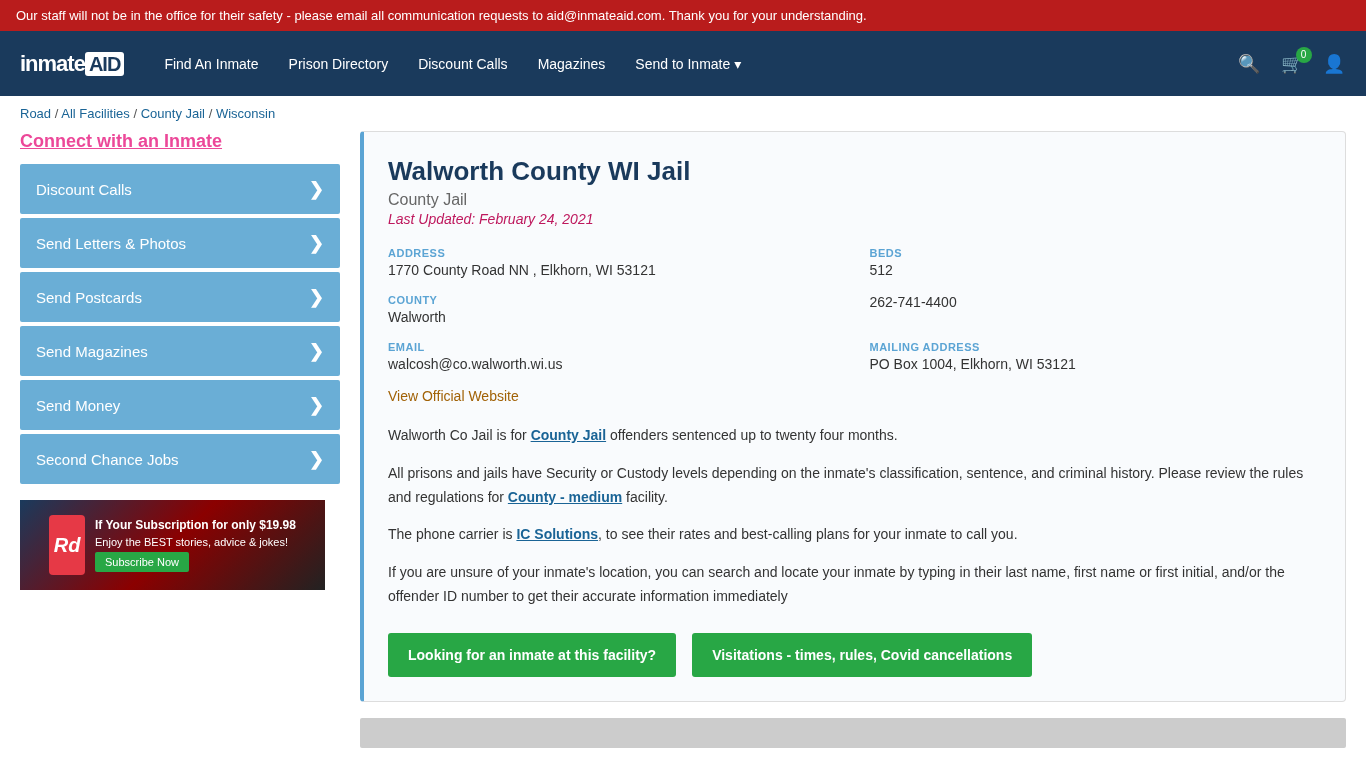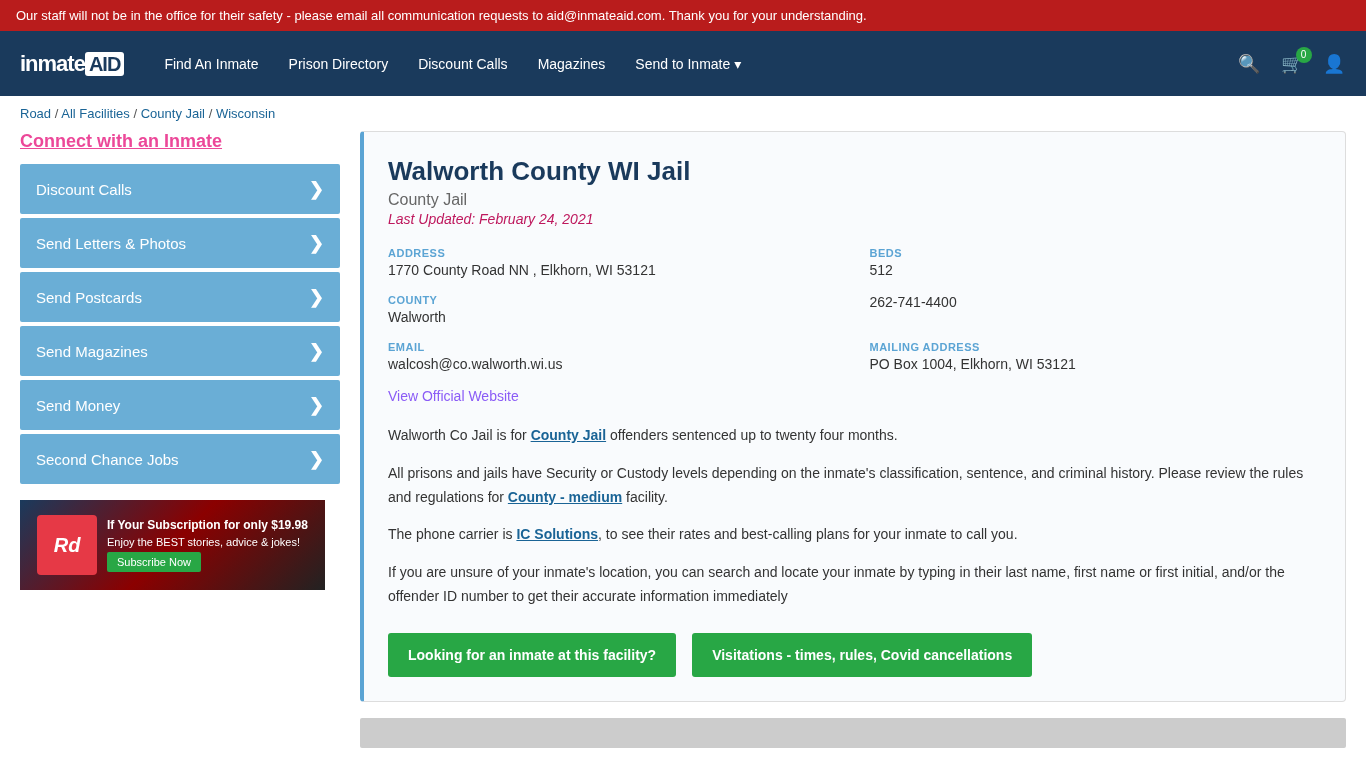--- a/index.html
+++ b/index.html
@@ -150,21 +150,21 @@
       display: flex;
       align-items: center;
       gap: 10px;
       padding: 8px;
     }
     .ad-logo {
       background: #e63946;
       color: #fff;
       font-size: 20px;
       font-weight: bold;
-      width: 60px;
+      width: 36px;
       height: 60px;
       display: flex;
       align-items: center;
       justify-content: center;
       border-radius: 4px;
       font-style: italic;
     }
     .ad-text {
       color: #fff;
       font-size: 11px;
@@ -226,21 +226,21 @@
       font-weight: bold;
       color: #5ba4d4;
       letter-spacing: 0.5px;
       margin-bottom: 3px;
     }
     .info-value {
       font-size: 14px;
       color: #333;
     }
     .view-website {
-      color: #8b5cf6;
+      color: #a16207;
       text-decoration: none;
       font-size: 14px;
     }
 
     .facility-desc {
       margin-top: 20px;
       line-height: 1.7;
       font-size: 14px;
     }
     .facility-desc p {

